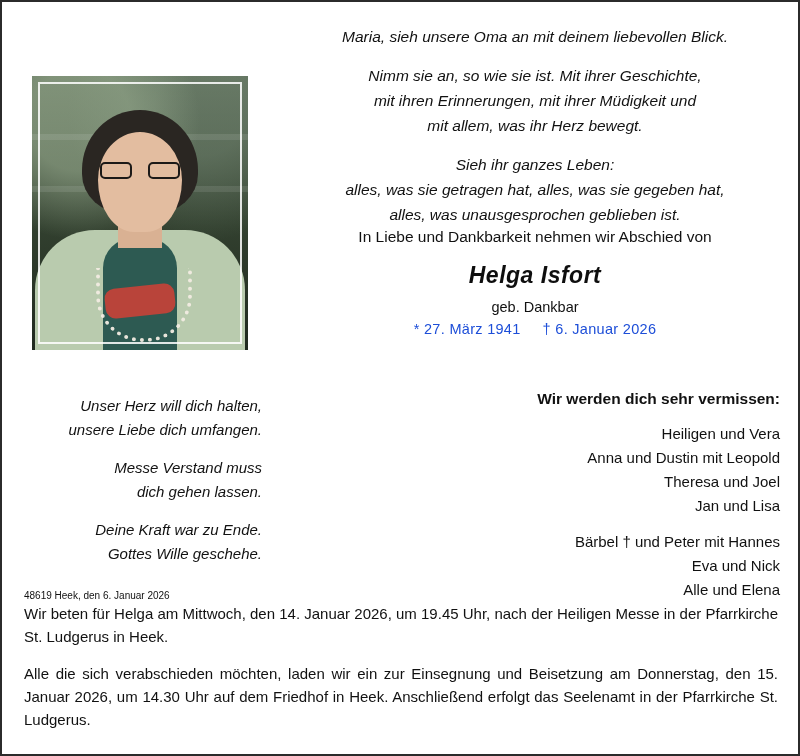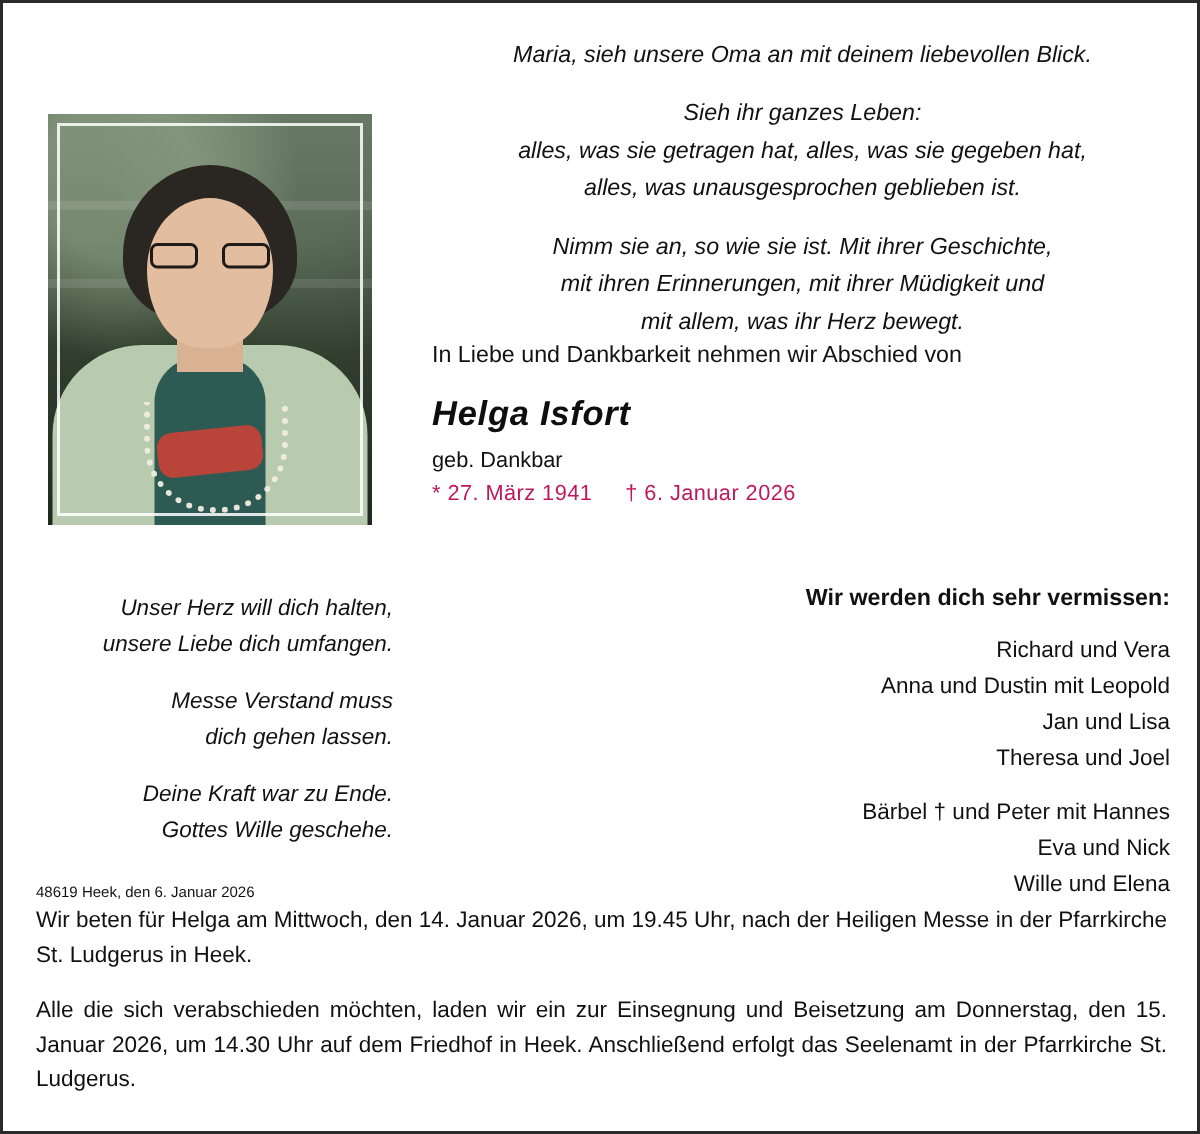--- a/index.html
+++ b/index.html
@@ -171,20 +171,21 @@
   }
   .verse .blk { margin-bottom: 14px; text-align: center; }
   .verse .blk:last-child { margin-bottom: 0; }
 
   
   .namewrap {
     position: absolute;
     left: 286px;
     top: 226px;
     width: 494px;
+    text-align: center;
   }
   .intro {
     font-size: 15.5px;
     color: #111;
     margin-bottom: 16px;
   }
   .name {
     font-size: 23px;
     font-style: italic;
     font-weight: bold;
@@ -192,21 +193,21 @@
     color: #0e0e0e;
     margin-bottom: 10px;
   }
   .born {
     font-size: 14.5px;
     color: #111;
     margin-bottom: 6px;
   }
   .dates {
     font-size: 14.5px;
-    color: #be185d;
+    color: #1d4ed8;
     letter-spacing: 0.3px;
   }
   .dates .sep { display: inline-block; width: 22px; }
 
   
   .poem {
     position: absolute;
     left: 22px;
     top: 392px;
     width: 238px;
@@ -279,26 +280,26 @@
       <div class="neck"></div>
       <div class="hair"></div>
       <div class="face"></div>
       <div class="glasses"></div>
       <div class="frame-line"></div>
     </div>
   </div>
 
   <div class="verse">
     <div class="blk" style="white-space:pre-line">Maria, sieh unsere Oma an mit deinem liebevollen Blick.</div>
+    <div class="blk" style="white-space:pre-line">Nimm sie an, so wie sie ist. Mit ihrer Geschichte,
+mit ihren Erinnerungen, mit ihrer Müdigkeit und
+mit allem, was ihr Herz bewegt.</div>
     <div class="blk" style="white-space:pre-line">Sieh ihr ganzes Leben:
 alles, was sie getragen hat, alles, was sie gegeben hat,
 alles, was unausgesprochen geblieben ist.</div>
-    <div class="blk" style="white-space:pre-line">Nimm sie an, so wie sie ist. Mit ihrer Geschichte,
-mit ihren Erinnerungen, mit ihrer Müdigkeit und
-mit allem, was ihr Herz bewegt.</div>
   </div>
 
   <div class="namewrap">
     <div class="intro">In Liebe und Dankbarkeit nehmen wir Abschied von</div>
     <div class="name">Helga Isfort</div>
     <div class="born">geb. Dankbar</div>
     <div class="dates">
       <span>* 27. März 1941</span><span class="sep"></span><span>† 6. Januar 2026</span>
     </div>
   </div>
@@ -308,29 +309,29 @@
 unsere Liebe dich umfangen.</div>
     <div class="blk" style="white-space:pre-line">Messe Verstand muss
 dich gehen lassen.</div>
     <div class="blk" style="white-space:pre-line">Deine Kraft war zu Ende.
 Gottes Wille geschehe.</div>
   </div>
 
   <div class="family">
     <div class="head">Wir werden dich sehr vermissen:</div>
     <div class="grp">
-      <div class="nm">Richard und Vera</div>
+      <div class="nm">Heiligen und Vera</div>
       <div class="nm">Anna und Dustin mit Leopold</div>
+      <div class="nm">Theresa und Joel</div>
       <div class="nm">Jan und Lisa</div>
-      <div class="nm">Theresa und Joel</div>
     </div>
     <div class="grp">
       <div class="nm">Bärbel † und Peter mit Hannes</div>
       <div class="nm">Eva und Nick</div>
-      <div class="nm">Wille und Elena</div>
+      <div class="nm">Alle und Elena</div>
     </div>
   </div>
 
   <div class="footer">
     <div class="place">48619 Heek, den 6. Januar 2026</div>
     <p>Wir beten für Helga am Mittwoch, den 14. Januar 2026, um 19.45 Uhr, nach der Heiligen Messe in der Pfarrkirche St. Ludgerus in Heek.</p>
     <p>Alle die sich verabschieden möchten, laden wir ein zur Einsegnung und Beisetzung am Donnerstag, den 15. Januar 2026, um 14.30 Uhr auf dem Friedhof in Heek. Anschließend erfolgt das Seelenamt in der Pfarrkirche St. Ludgerus.</p>
   </div>
 
 </div>

